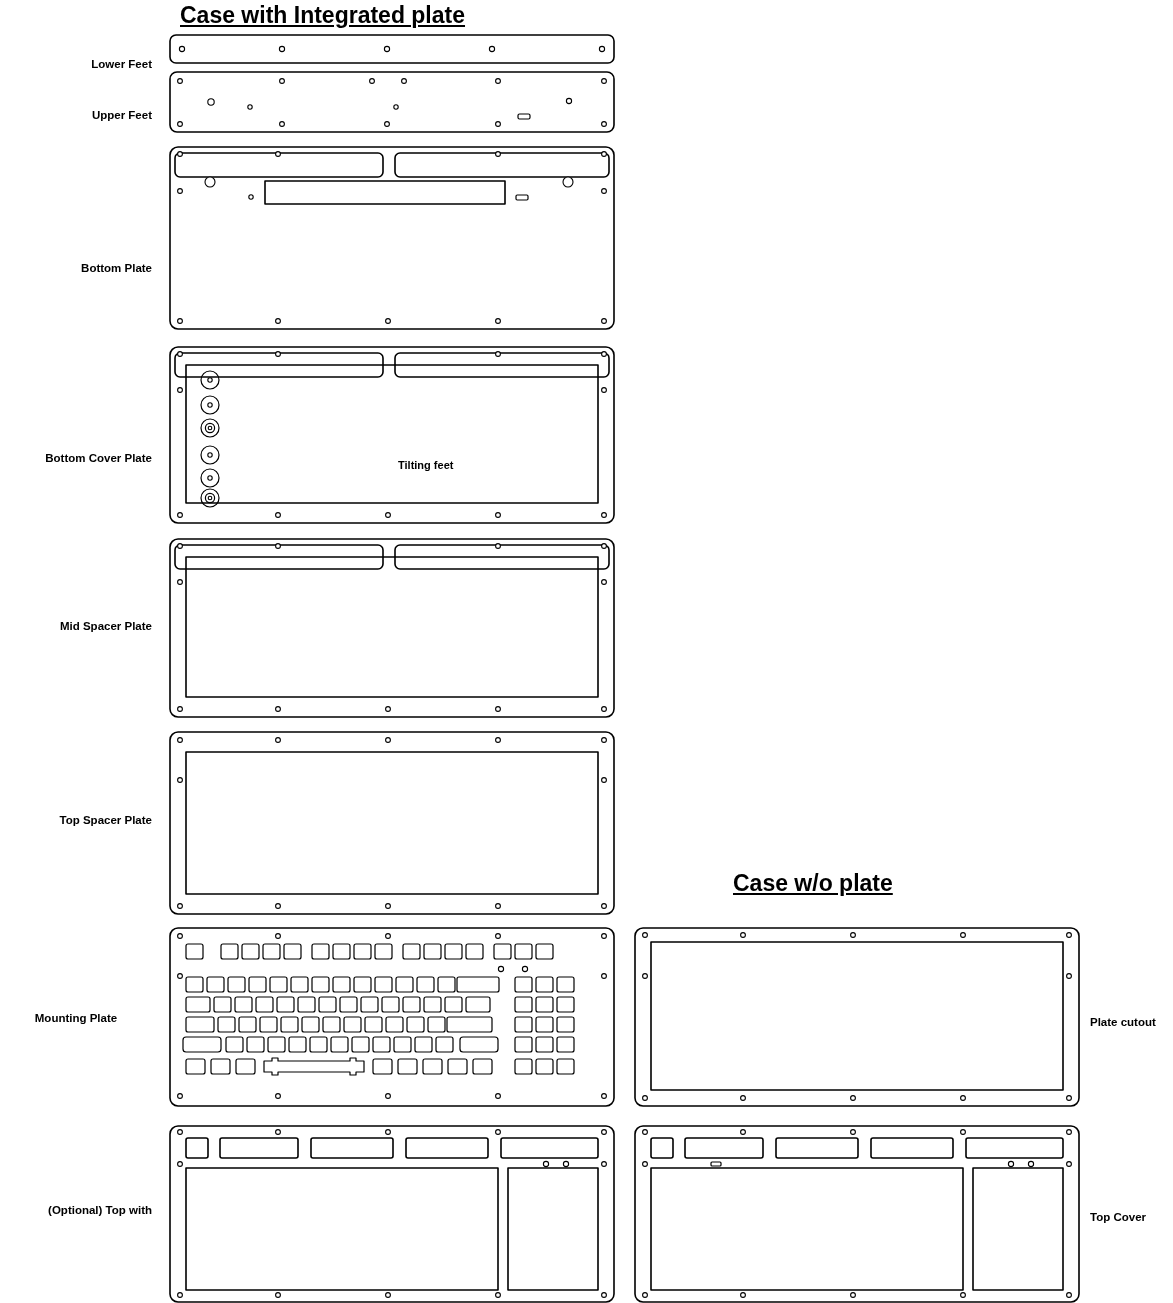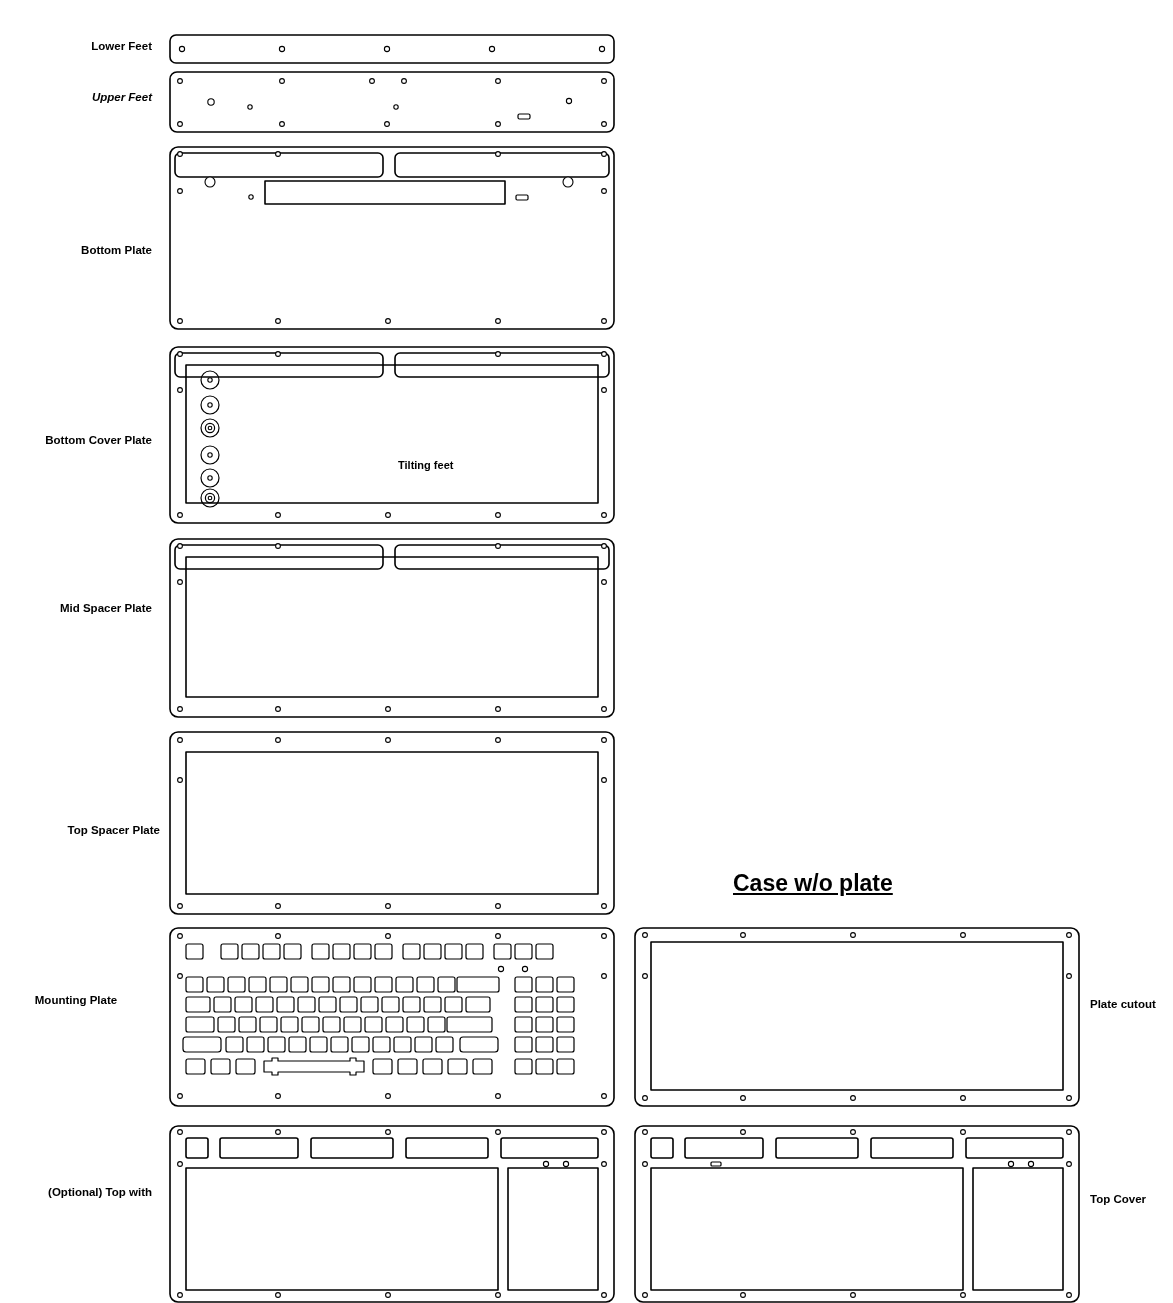--- a/index.html
+++ b/index.html
@@ -24,20 +24,21 @@
     font-weight: bold;
     text-decoration: underline;
     letter-spacing: 0px;
     white-space: nowrap;
   }
   .row-label {
     position: absolute;
     font-size: 11.5px;
     font-weight: bold;
     white-space: nowrap;
+    margin-top: 18px;
   }
   .row-label.right {
     text-align: left;
   }
   .row-label.left {
     text-align: right;
   }
   .inline-label {
     position: absolute;
     font-size: 11px;
@@ -64,34 +65,35 @@
     fill: #ffffff;
     stroke: #000000;
     stroke-width: 1.1;
   }
 </style>
 </head>
 <body>
 
 <div id="stage">
 
+  <div class="title" style="left:180px; top:2px;">Case with Integrated plate</div>
 
   <div class="title" style="left:733px; top:870px;text-align:right;">Case w/o plate</div>
 
   <div class="row-label left" style="left:0px; top:40px; width:152px;">Lower Feet</div>
 
-  <div class="row-label left" style="left:0px; top:91px; width:152px;font-style:italic;">Upper Feet</div>
+  <div class="row-label left" style="left:0px; top:91px; width:152px;">Upper Feet</div>
 
   <div class="row-label left" style="left:0px; top:244px; width:152px;">Bottom Plate</div>
 
   <div class="row-label left" style="left:0px; top:434px; width:152px;">Bottom Cover Plate</div>
 
   <div class="row-label left" style="left:0px; top:602px; width:152px;">Mid Spacer Plate</div>
 
-  <div class="row-label left" style="left:0px; top:824px; width:152px;padding-left:8px;">Top Spacer Plate</div>
+  <div class="row-label left" style="left:0px; top:796px; width:152px;">Top Spacer Plate</div>
 
   <div class="row-label left" style="left:0px; top:994px; width:152px;text-align:center;">Mounting Plate</div>
 
   <div class="row-label left" style="left:0px; top:1186px; width:152px;">(Optional) Top with</div>
 
   <div class="row-label right" style="left:1090px; top:998px; width:100px;">Plate cutout</div>
 
   <div class="row-label right" style="left:1090px; top:1193px; width:100px;">Top Cover</div>
 
   <svg style="left:168px; top:33px;" width="448" height="32" viewBox="0 0 448 32">

